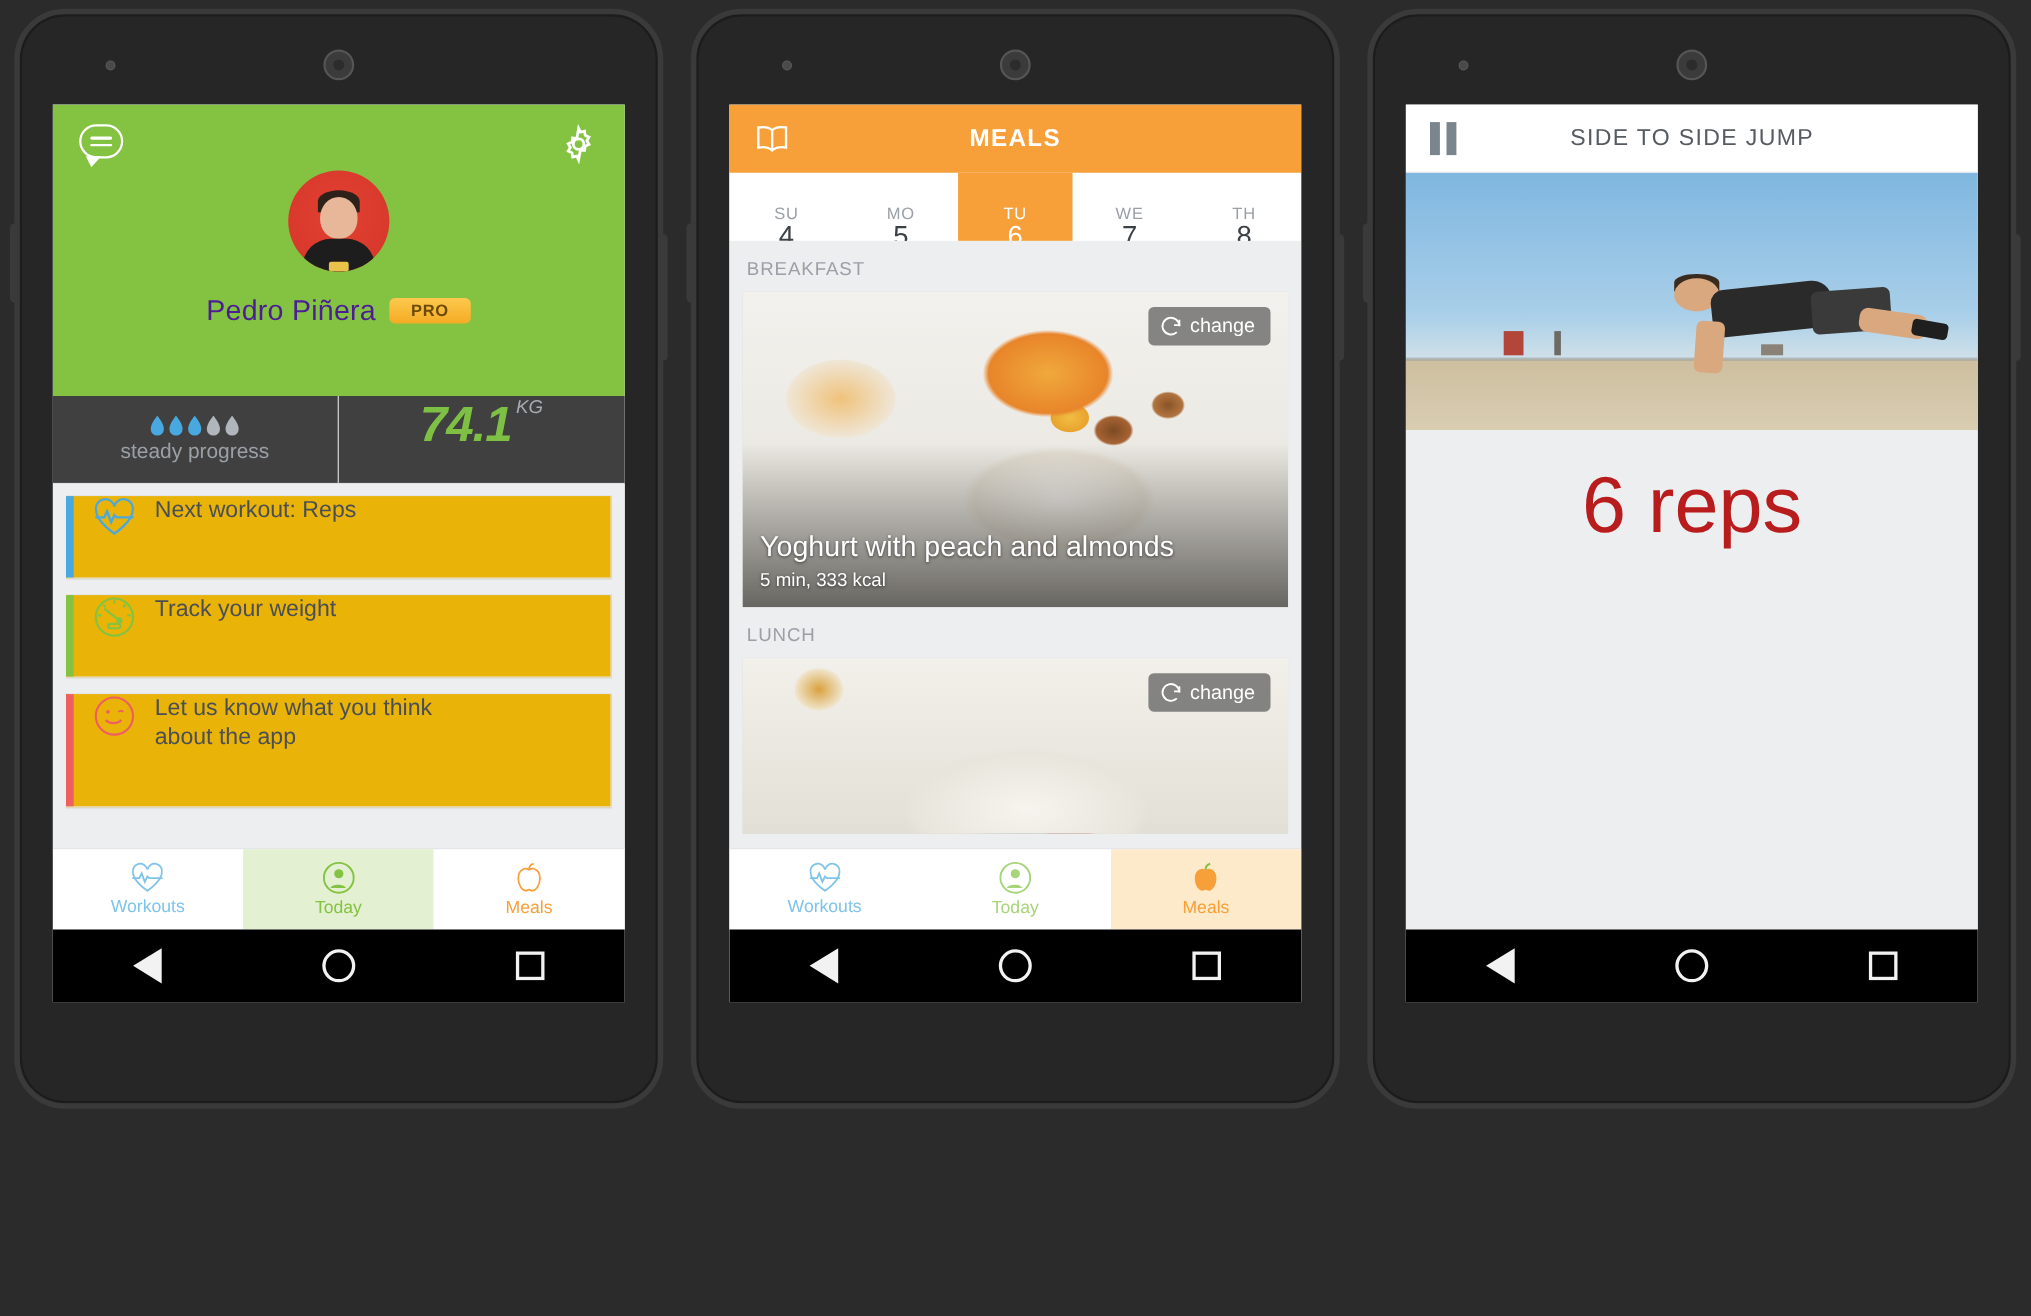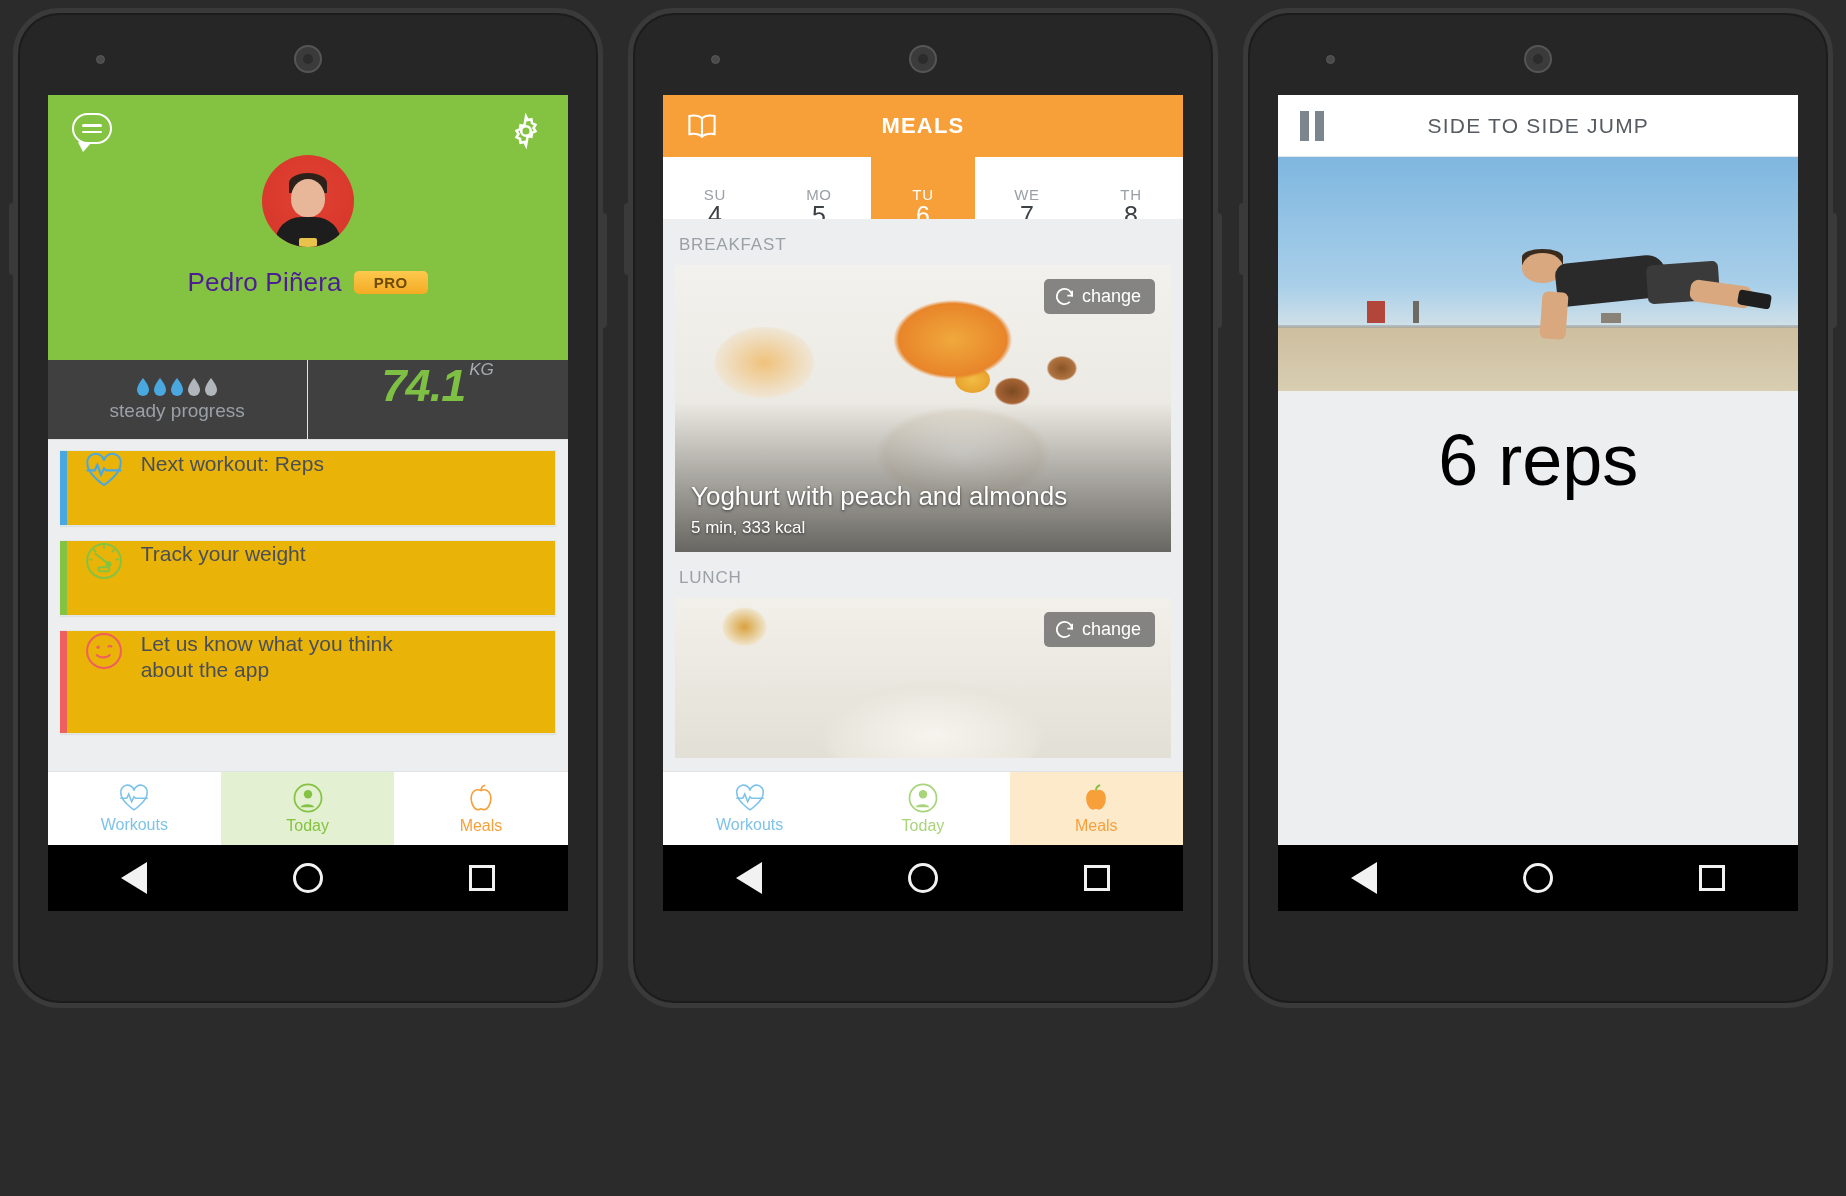--- a/index.html
+++ b/index.html
@@ -193,21 +193,21 @@
   .a-arm { position:absolute; left: 10%; top: 52%; width: 11%; height: 48%;
     background: #d9a87f; border-radius: 6px; transform: rotate(4deg); }
   .a-leg { position:absolute; left: 72%; top: 42%; width: 26%; height: 22%;
     background: #d9a87f; border-radius: 8px; transform: rotate(8deg); }
   .a-shoe { position:absolute; left: 92%; top: 52%; width: 14%; height: 15%;
     background: #1f1f1f; border-radius: 4px; transform: rotate(10deg); }
   .bg-fig { position:absolute; width: 6px; height: 22px; background: #6d6a63; bottom: 29%; }
   .bg-box { position:absolute; width: 18px; height: 22px; background: #b2463a; bottom: 29%; left: 17%; }
   .p3-reps-area { flex: 1 1 auto; display:flex; flex-direction: column; align-items:center;
     justify-content: flex-start; background: #eceef0; padding-top: 28px; }
-  .p3-reps { font-size: 72px; color: #000000; font-weight: normal; }
+  .p3-reps { font-size: 72px; color: #b91c1c; font-weight: normal; }
   .p3-next {
     margin: auto 26px 26px 26px; border: 2px solid #3ea6dd; color: #3ea6dd;
     border-radius: 30px; text-align: center; padding: 16px 0; font-size: 23px; background: transparent;
   }
 </style>
 </head>
 <body>
 
 <div class="phones">
 

